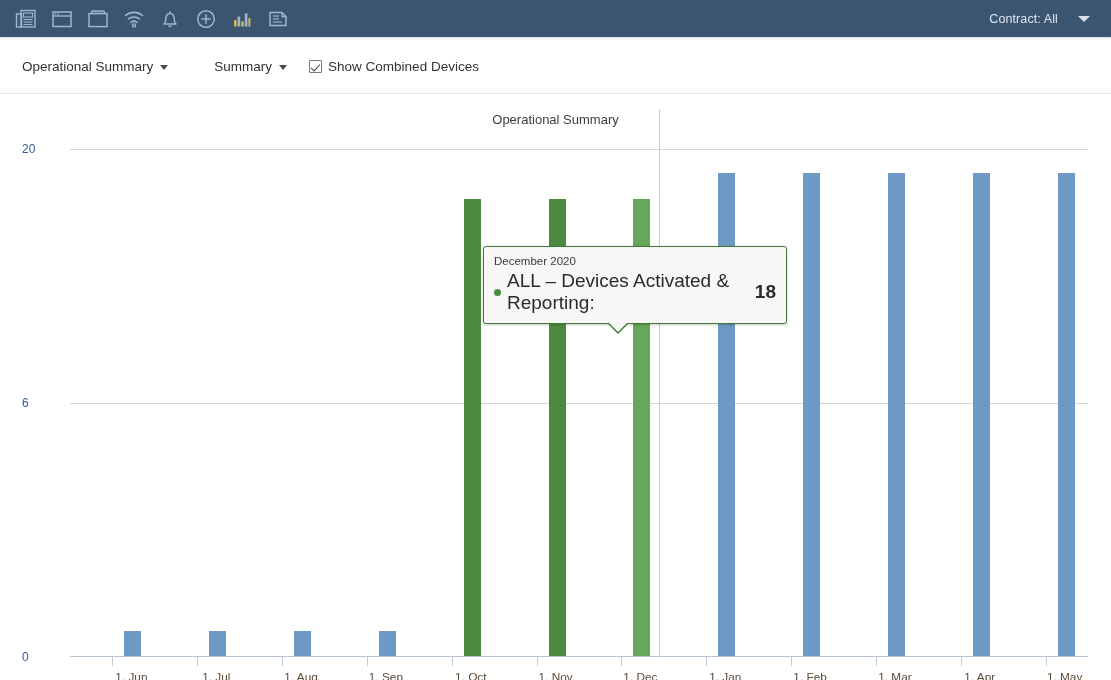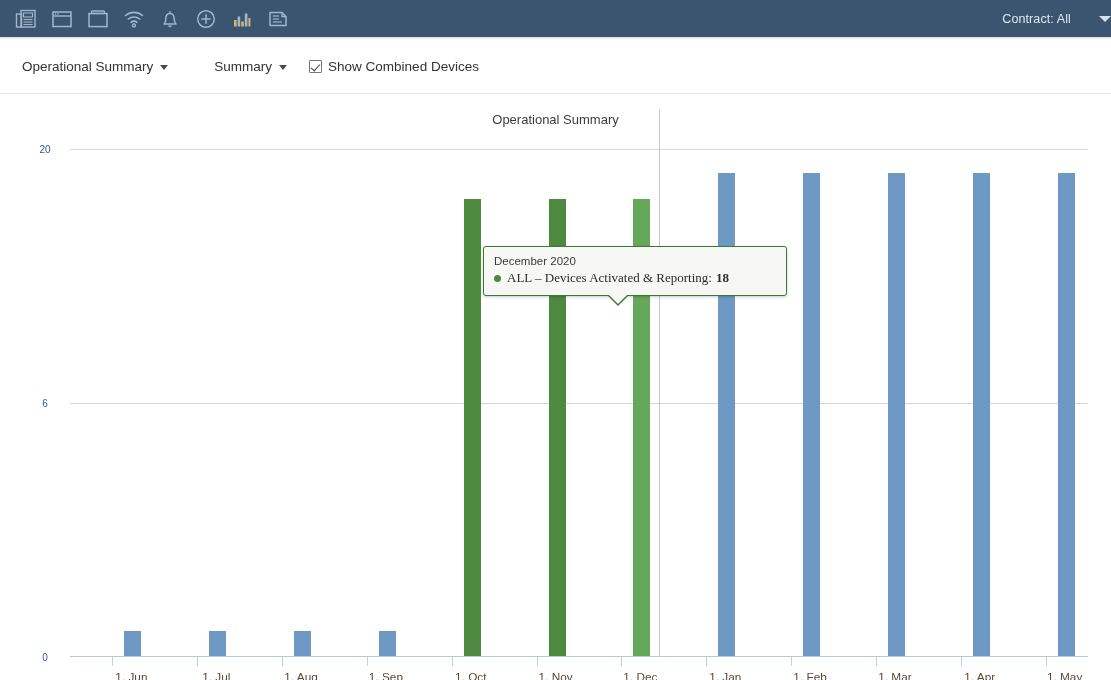--- a/index.html
+++ b/index.html
@@ -20,21 +20,21 @@
   }
   .topbar-icons { display: flex; align-items: center; padding-left: 8px; gap: 0px; }
   .tb-icon {
     width: 36px; height: 37px;
     display: flex; align-items: center; justify-content: center;
     cursor: pointer;
   }
   .tb-icon svg { display: block; }
   .topbar-right {
     margin-left: auto; display: flex; align-items: center;
-    padding-right: 0; gap: 28px; cursor: pointer;
+    padding-right: 21px; gap: 20px; cursor: pointer;
   }
   .contract-label {
     color: #dfe7f0; font-size: 12.5px; letter-spacing: .1px;
   }
   .caret-white {
     width: 0; height: 0;
     border-left: 6px solid transparent;
     border-right: 6px solid transparent;
     border-top: 6px solid #d7e0ea;
   }
@@ -104,22 +104,22 @@
   .gridline {
     position: absolute; left: 0; width: 100%;
     height: 1px; background: #d6d6d6;
   }
   .axisline {
     position: absolute; left: 0; width: 100%;
     height: 1px; background: #b9c6d4; bottom: 0;
   }
   .ylabel {
     position: absolute; right: 1020px;
-    width: 46px; text-align: center;
-    font-size: 10px; color: #2f5c9e;
+    width: 46px; text-align: left;
+    font-size: 12px; color: #2f5c9e;
     transform: translateY(-50%);
   }
   .bar { position: absolute; bottom: 1px; }
   .bar.blue { background: #6f99c5; }
   .bar.green { background: #4d8a3f; }
   .bar.green-hi { background: #66a85a; }
 
   .tick {
     position: absolute; top: 100%;
     width: 1px; height: 9px; background: #c3cfdb;
@@ -142,21 +142,21 @@
     left: 483px; top: 152px;
     width: 304px;
     background: #f7f7f5;
     border: 1.5px solid #3c7a34;
     border-radius: 3px;
     box-shadow: 0 1px 3px rgba(0,0,0,.22);
     padding: 8px 10px 9px 10px;
     z-index: 20;
   }
   .tt-date { font-size: 11.5px; color: #3a3a3a; margin-bottom: 3px; }
-  .tt-row { display: flex; align-items: center; font-size: 13px; color: #2b2b2b; font-family: Liberation Serif, serif; }
+  .tt-row { display: flex; align-items: center; font-size: 19px; color: #2b2b2b; }
   .tt-dot {
     width: 7px; height: 7px; border-radius: 50%;
     background: #4d8a3f; margin-right: 6px; flex: 0 0 auto;
   }
   .tt-val { font-weight: bold; margin-left: 4px; }
   .tt-arrow {
     position: absolute; left: 123px; bottom: -11px;
     width: 0; height: 0;
     border-left: 11px solid transparent;
     border-right: 11px solid transparent;

